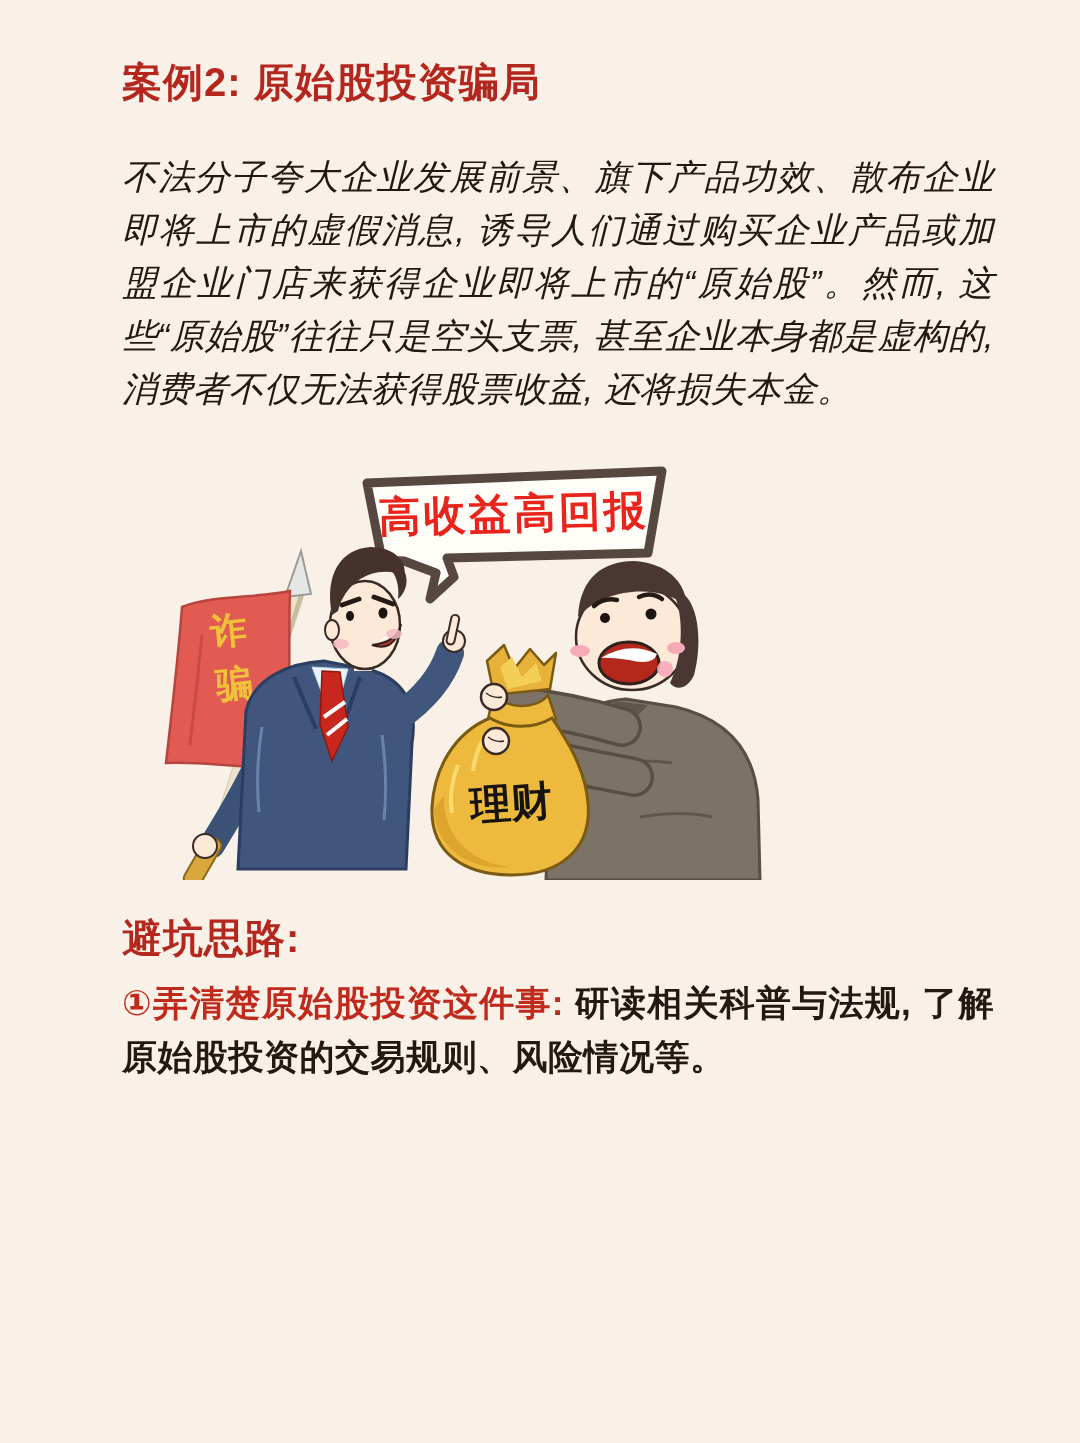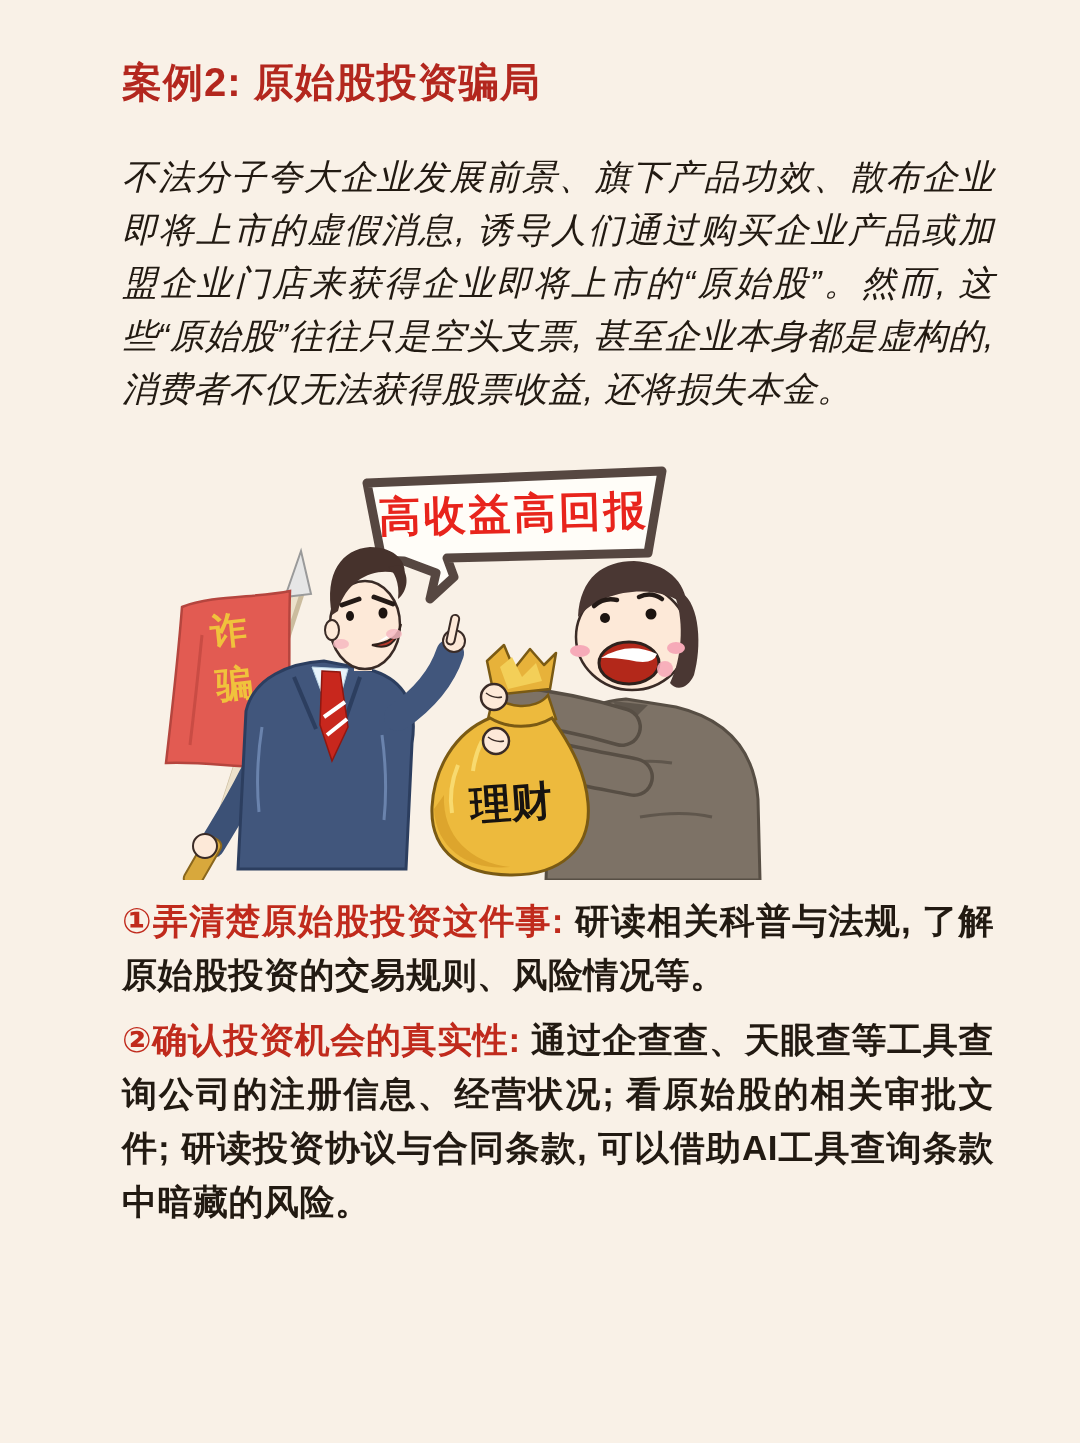--- a/index.html
+++ b/index.html
@@ -146,19 +146,19 @@
         <text class="bag-label" x="370" y="352" fill="#171310" text-anchor="middle" transform="rotate(-4 370 352)">理财</text>
       </g>
 
       <circle cx="352" cy="232" r="13" fill="#fde9d8" stroke="#3a2b26" stroke-width="2.5"></circle>
       <circle cx="354" cy="276" r="13" fill="#fde9d8" stroke="#3a2b26" stroke-width="2.5"></circle>
       <path d="M344,228 q8,6 16,4" stroke="#3a2b26" stroke-width="1.5" fill="none"></path>
       <path d="M346,272 q8,6 16,4" stroke="#3a2b26" stroke-width="1.5" fill="none"></path>
     </svg>
   </div>
 
+  <h2 class="tips-heading">避坑思路:</h2>
 
   <div class="tips-list">
     <p class="tip"><span class="tip-lead">①弄清楚原始股投资这件事:</span><span class="tip-text"> 研读相关科普与法规, 了解原始股投资的交易规则、风险情况等。</span></p>
-    <p class="tip"><span class="tip-lead">②确认投资机会的真实性:</span><span class="tip-text"> 通过企查查、天眼查等工具查询公司的注册信息、经营状况; 看原始股的相关审批文件; 研读投资协议与合同条款, 可以借助AI工具查询条款中暗藏的风险。</span></p>
   </div>
 
 </div>
 
 </body></html>

